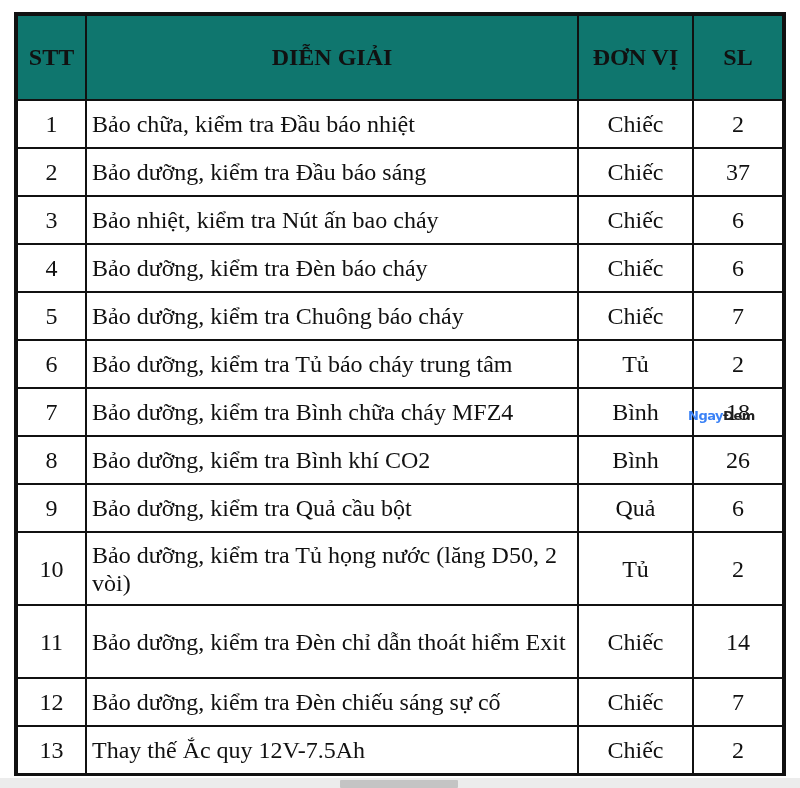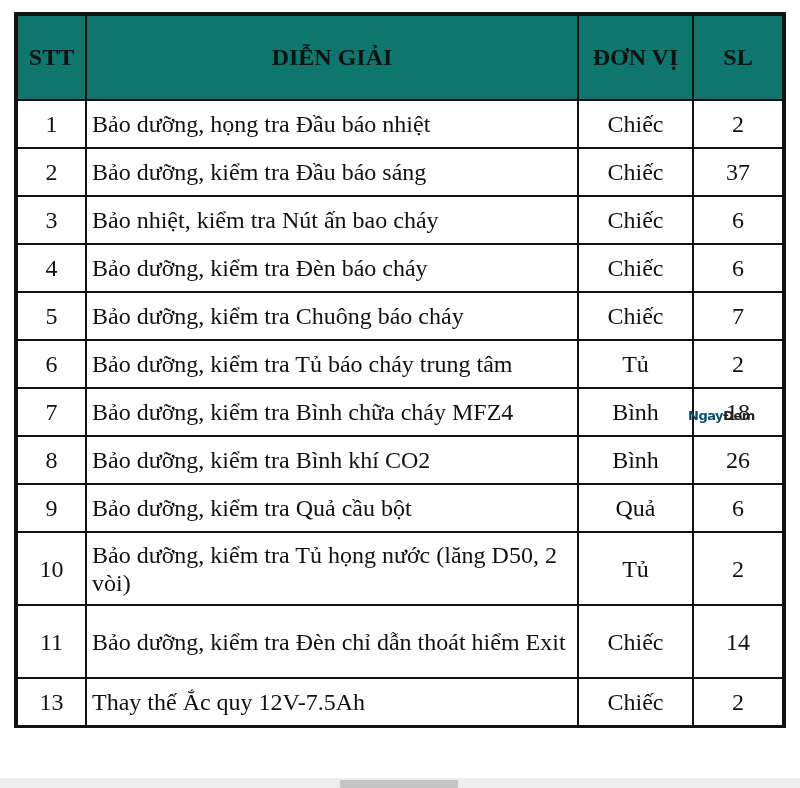--- a/index.html
+++ b/index.html
@@ -11,21 +11,21 @@
   td.c { text-align:center; }
   td.desc { text-align:left; }
   tr.tall td { height:71px; }
   .outer-left { border-left:4px solid #111; }
   .outer-right { border-right:4px solid #111; }
   thead tr th { border-top:4px solid #111; }
   tbody tr:last-child td { border-bottom:3px solid #111; }
   .bottom-bar { position:absolute; left:0; top:778px; width:800px; height:10px; background:#ececec; }
   .scroll-thumb { position:absolute; left:340px; top:2px; width:118px; height:8px; background:#c4c4c4; border-radius:1px; }
   .watermark { position:absolute; left:688px; top:408px; font-family:"DejaVu Sans",sans-serif; font-size:13px; font-weight:bold; letter-spacing:-0.5px; }
-  .watermark .a { color:#0c4a6e; }
+  .watermark .a { color:#3b82f6; }
   .watermark .b { color:#222;text-align:right; }
 </style>
 </head>
 <body>
 
 <table>
   <colgroup>
     <col style="width:70px">
       <col style="width:492px">
       <col style="width:115px">
@@ -35,21 +35,21 @@
     <tr>
       <th class="outer-left">STT</th>
       <th>DIỄN GIẢI</th>
       <th>ĐƠN VỊ</th>
       <th class="outer-right">SL</th>
     </tr>
   </thead>
   <tbody id="tbody">
       <tr>
         <td class="c outer-left">1</td>
-        <td class="desc">Bảo dưỡng, họng tra Đầu báo nhiệt</td>
+        <td class="desc">Bảo chữa, kiểm tra Đầu báo nhiệt</td>
         <td class="c">Chiếc</td>
         <td class="c outer-right">2</td>
       </tr>
       <tr>
         <td class="c outer-left">2</td>
         <td class="desc">Bảo dưỡng, kiểm tra Đầu báo sáng</td>
         <td class="c">Chiếc</td>
         <td class="c outer-right">37</td>
       </tr>
       <tr>
@@ -100,20 +100,26 @@
         <td class="c">Tủ</td>
         <td class="c outer-right">2</td>
       </tr>
       <tr class="tall">
         <td class="c outer-left">11</td>
         <td class="desc">Bảo dưỡng, kiểm tra Đèn chỉ dẫn thoát hiểm Exit</td>
         <td class="c">Chiếc</td>
         <td class="c outer-right">14</td>
       </tr>
       <tr>
+        <td class="c outer-left">12</td>
+        <td class="desc">Bảo dưỡng, kiểm tra Đèn chiếu sáng sự cố</td>
+        <td class="c">Chiếc</td>
+        <td class="c outer-right">7</td>
+      </tr>
+      <tr>
         <td class="c outer-left">13</td>
         <td class="desc">Thay thế Ắc quy 12V-7.5Ah</td>
         <td class="c">Chiếc</td>
         <td class="c outer-right">2</td>
       </tr>
     </tbody>
 </table>
 
 <div class="watermark"><span class="a">Ngay</span><span class="b">Đem</span></div>
 

